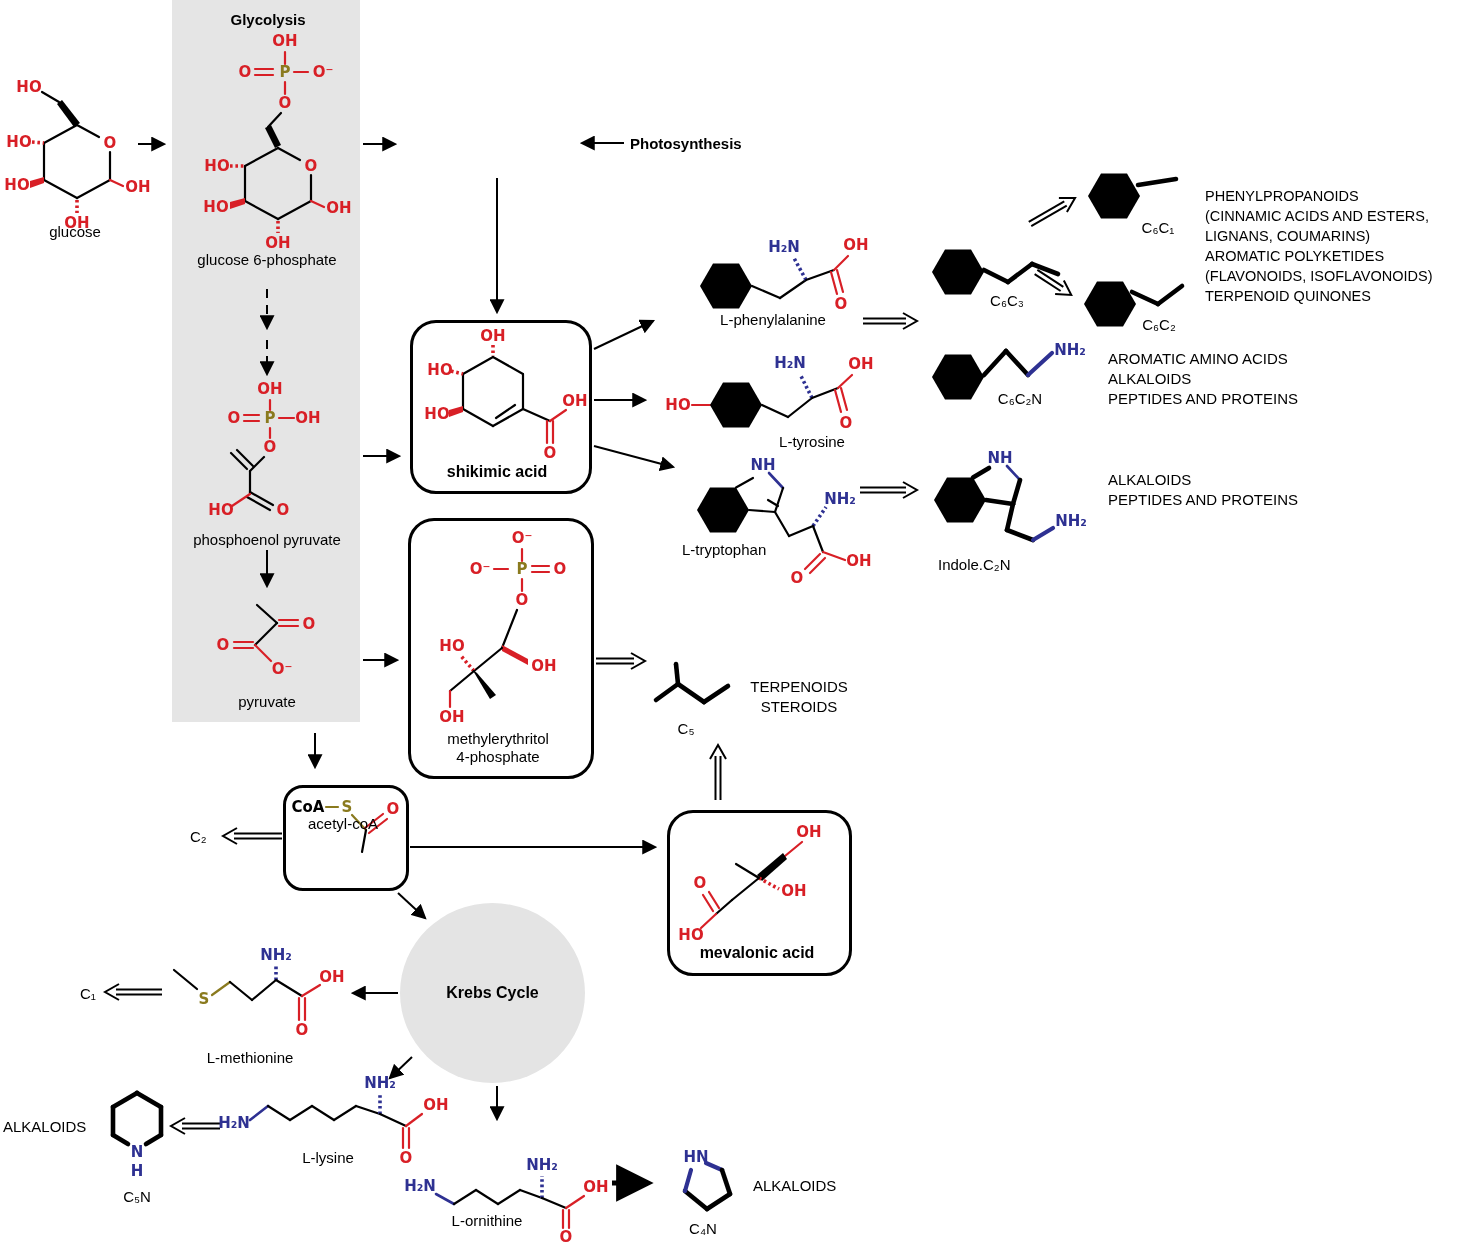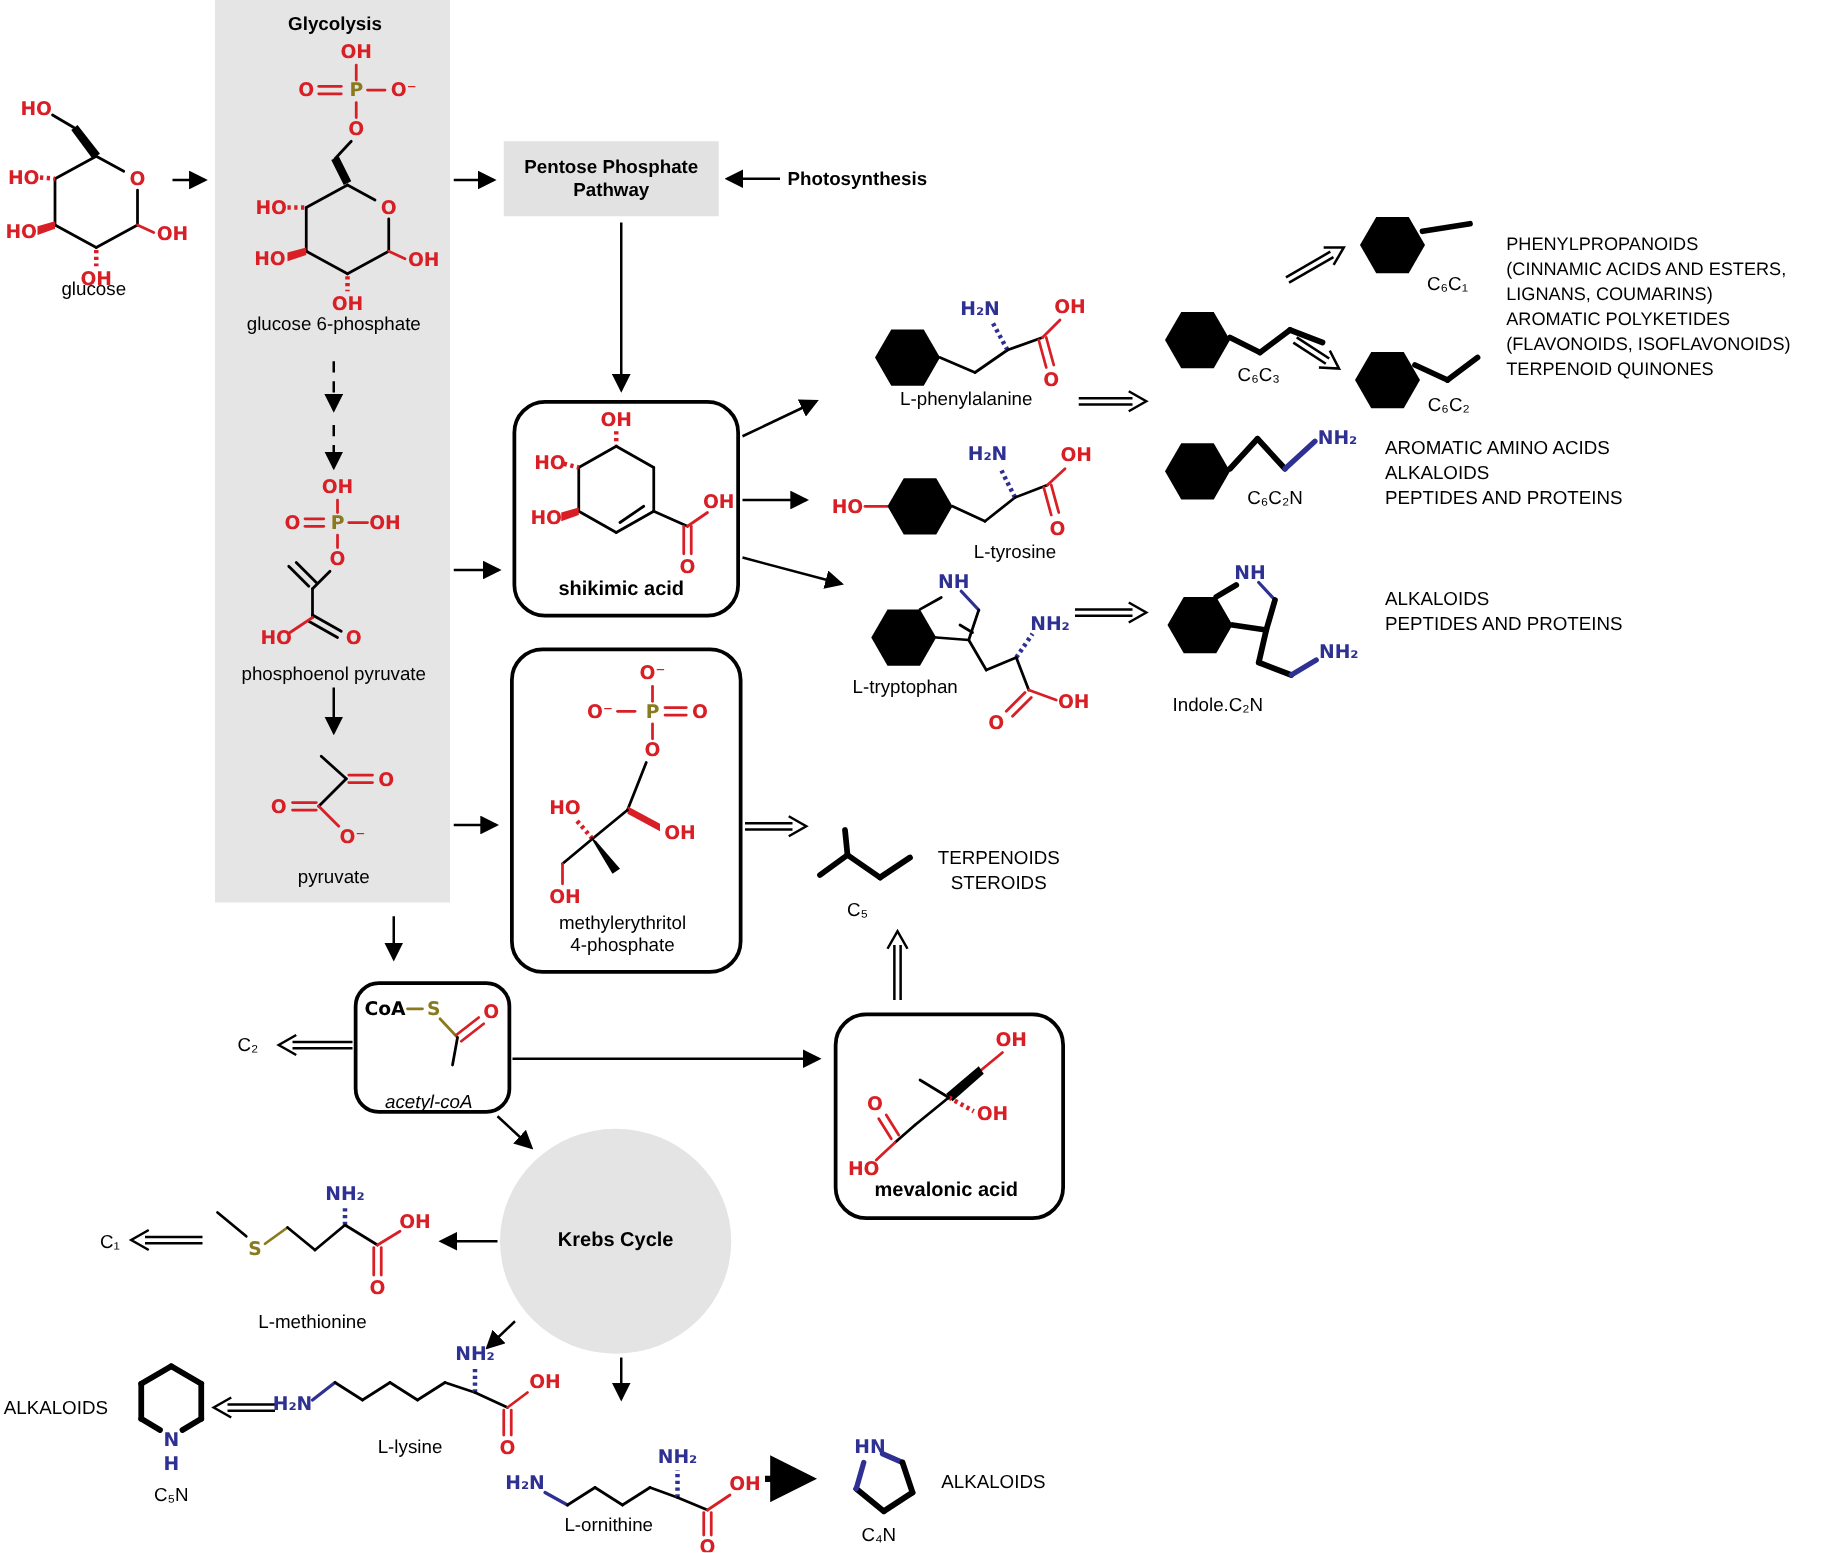--- a/index.html
+++ b/index.html
@@ -42,23 +42,20 @@
           font-weight:700;font-size:15px;line-height:19px;white-space:normal;}
 </style>
 </head>
 <body>
 
 <div id="canvas">
 
   <div class="absbox graybox" style="left:172px;top:0;width:188px;height:722px;"></div>
   <div class="txt bold ctr" style="left:268px;top:10px;">Glycolysis</div>
 
-  <div class="pppbox">
-      <span style="display:block;width:150px;">Pentose Phosphate Pathway</span>
-    </div>
 
   <div class="txt bold" style="left:630px;top:134px;">Photosynthesis</div>
 
   <div class="krebs">
       <span>Krebs Cycle</span>
     </div>
 
   <div class="outline-box" style="left:410px;top:320px;width:176px;height:168px;"></div>
   <div class="outline-box" style="left:408px;top:518px;width:180px;height:255px;"></div>
   <div class="outline-box" style="left:283px;top:785px;width:120px;height:100px;border-radius:20px;"></div>
@@ -444,21 +441,21 @@
   <svg style="left:288px;top:790px;" width="114" height="72">
     <text class="blk" x="20" y="22" text-anchor="middle">CoA</text>
     <line class="bondo" x1="38" y1="17" x2="50" y2="17"></line>
     <text class="olive" x="59" y="22" text-anchor="middle">S</text>
     <line class="bondo" x1="64" y1="25" x2="78" y2="40"></line>
     <line class="bondr" x1="77" y1="38" x2="95" y2="24"></line>
       <line class="bondr" x1="81" y1="43" x2="99" y2="29"></line>
     <text class="red" x="105" y="24" text-anchor="middle">O</text>
     <line class="bond" x1="78" y1="40" x2="74" y2="62"></line>
   </svg>
-  <div class="txt cap ctr" style="left:343px;top:872px;font-style:italic;">acetyl-coA</div>
+  <div class="txt cap ctr" style="left:343px;top:814px;">acetyl-coA</div>
 
   <svg style="left:672px;top:816px;" width="171" height="130">
     <text class="red" x="137" y="21" text-anchor="middle">OH</text>
     <line class="bondr" x1="130" y1="26" x2="113" y2="40"></line>
     <polygon class="wedge" points="111,37 115,43 90,65 85,59"></polygon>
     <line class="bond" x1="87" y1="62" x2="64" y2="48"></line>
     <line class="hashr" x1="87" y1="62" x2="107" y2="73"></line>
     <text class="red" x="122" y="80" text-anchor="middle">OH</text>
     <line class="bond" x1="87" y1="62" x2="60" y2="84"></line>
     <line class="bond" x1="60" y1="84" x2="44" y2="98"></line>

